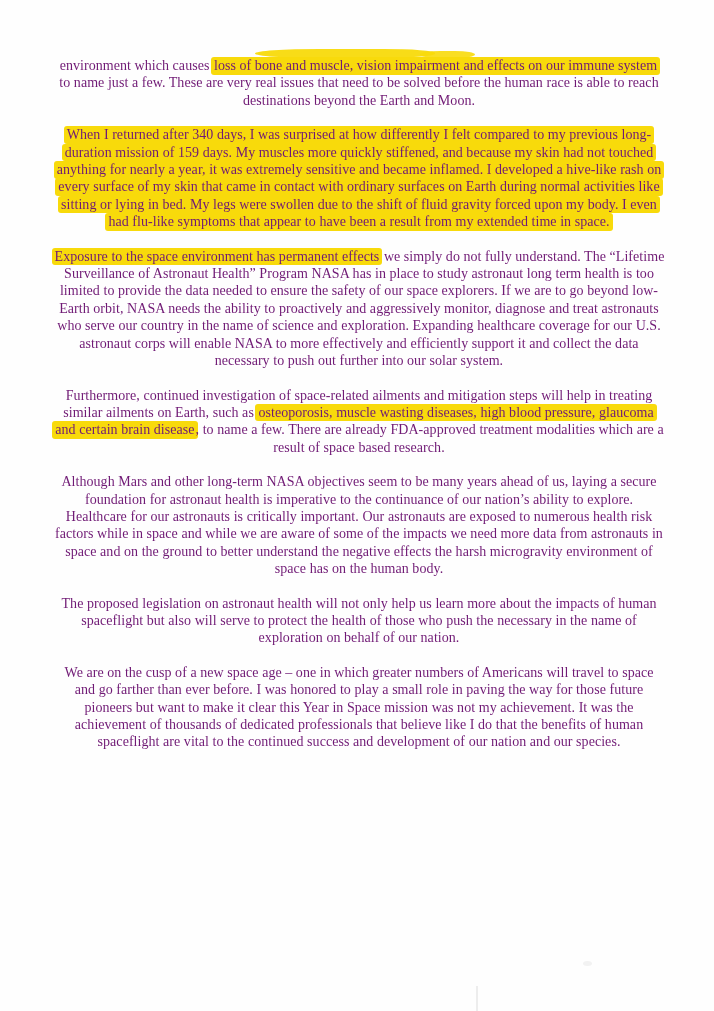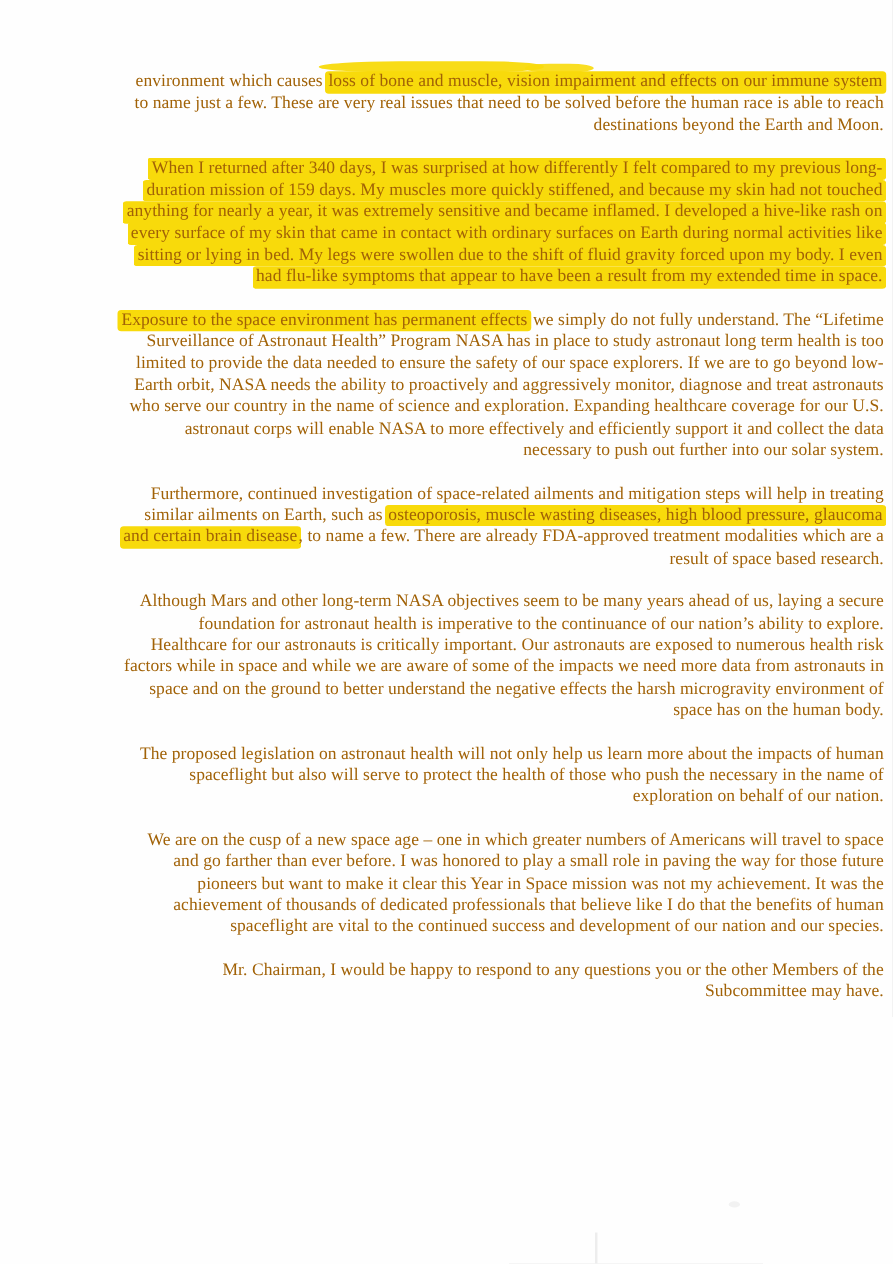--- a/index.html
+++ b/index.html
@@ -16,24 +16,23 @@
     overflow: hidden;
     font-family: "Liberation Serif", "DejaVu Serif", serif;
   }
   .doc {
     position: absolute;
     left: 53px;
     top: 57px;
     width: 612px;
     font-size: 14px;
     line-height: 17.4px;
-    color: #a16207;
-    text-align: right;
+    color: #701a75;
+    text-align: center;
     letter-spacing: 0.05px;
-    margin-left: 42px;
   }
   .doc p {
     margin: 0 0 17px 0;
   }
   mark.hl {
     background-color: var(--hl, #f8da0b);
     color: inherit;
     padding: 1px 3px 1.5px 3px;
     margin: 0 -2px;
     border-radius: 3px;
@@ -87,17 +86,16 @@
   <div class="overshoot"></div>
   <div class="overshoot2"></div>
   <div class="doc">
       <p><span>environment which causes </span><mark class="hl">loss of bone and muscle, vision impairment and effects on our immune system</mark><span> to name just a few. These are very real issues that need to be solved before the human race is able to reach destinations beyond the Earth and Moon.</span></p>
       <p><mark class="hl">When I returned after 340 days, I was surprised at how differently I felt compared to my previous long-duration mission of 159 days. My muscles more quickly stiffened, and because my skin had not touched anything for nearly a year, it was extremely sensitive and became inflamed. I developed a hive-like rash on every surface of my skin that came in contact with ordinary surfaces on Earth during normal activities like sitting or lying in bed. My legs were swollen due to the shift of fluid gravity forced upon my body. I even had flu-like symptoms that appear to have been a result from my extended time in space.</mark></p>
       <p><mark class="hl">Exposure to the space environment has permanent effects</mark><span> we simply do not fully understand. The “Lifetime Surveillance of Astronaut Health” Program NASA has in place to study astronaut long term health is too limited to provide the data needed to ensure the safety of our space explorers. If we are to go beyond low-Earth orbit, NASA needs the ability to proactively and aggressively monitor, diagnose and treat astronauts who serve our country in the name of science and exploration. Expanding healthcare coverage for our U.S. astronaut corps will enable NASA to more effectively and efficiently support it and collect the data necessary to push out further into our solar system.</span></p>
       <p><span>Furthermore, continued investigation of space-related ailments and mitigation steps will help in treating similar ailments on Earth, such as </span><mark class="hl">osteoporosis, muscle wasting diseases, high blood pressure, glaucoma and certain brain disease</mark><span>, to name a few. There are already FDA-approved treatment modalities which are a result of space based research.</span></p>
       <p><span>Although Mars and other long-term NASA objectives seem to be many years ahead of us, laying a secure foundation for astronaut health is imperative to the continuance of our nation’s ability to explore. Healthcare for our astronauts is critically important.  Our astronauts are exposed to numerous health risk factors while in space and while we are aware of some of the impacts we need more data from astronauts in space and on the ground to better understand the negative effects the harsh microgravity environment of space has on the human body.</span></p>
       <p><span>The proposed legislation on astronaut health will not only help us learn more about the impacts of human spaceflight but also will serve to protect the health of those who push the necessary in the name of exploration on behalf of our nation.</span></p>
       <p><span>We are on the cusp of a new space age – one in which greater numbers of Americans will travel to space and go farther than ever before. I was honored to play a small role in paving the way for those future pioneers but want to make it clear this Year in Space mission was not my achievement. It was the achievement of thousands of dedicated professionals that believe like I do that the benefits of human spaceflight are vital to the continued success and development of our nation and our species.</span></p>
-      <p><span>Mr. Chairman, I would be happy to respond to any questions you or the other Members of the Subcommittee may have.</span></p>
     </div>
   <div class="artifact-smudge"></div>
   <div class="artifact-line"></div>
 </div>
 
 </body></html>

